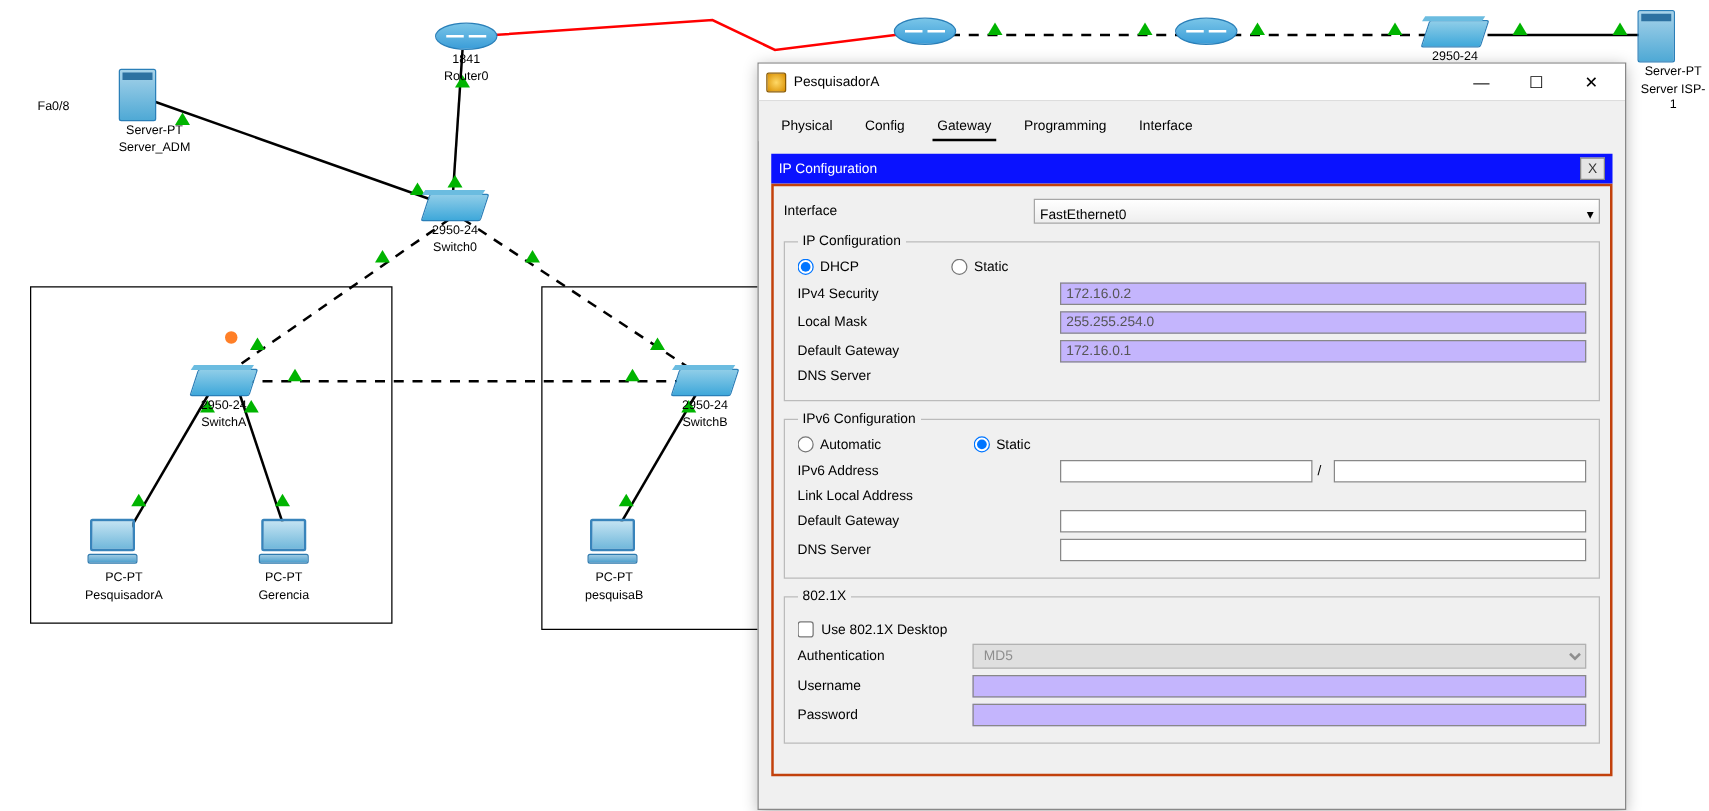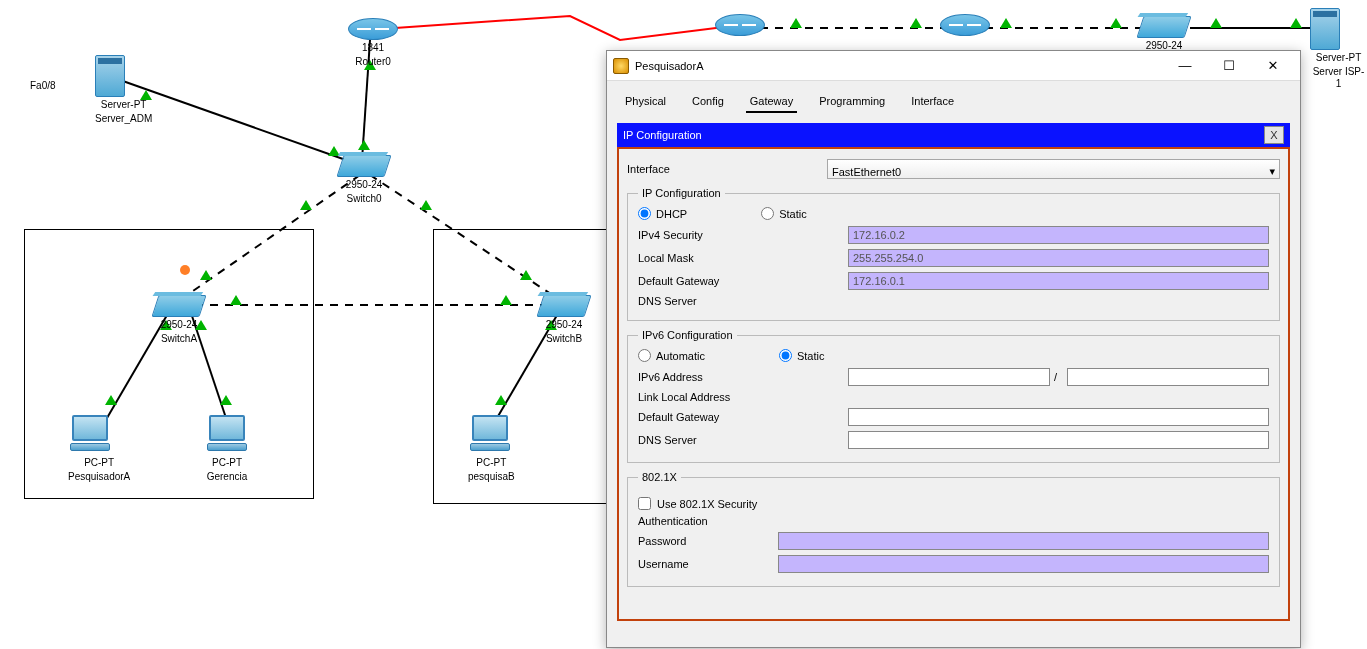--- a/index.html
+++ b/index.html
@@ -269,29 +269,30 @@
       <div class="form-row">
           <div class="fl">DNS Server</div>
           <input type="text" value="" style="">
         </div>
     </fieldset>
 
     <fieldset>
       <legend>802.1X</legend>
       <div class="chk-row">
         <input type="checkbox" style="">
-        <span>Use 802.1X Security</span>
+        <span>Use 802.1X Desktop</span>
       </div>
       <div class="form-row">
           <div class="fl" style="width:140px">Authentication</div>
-      </div>
+        <select class="disabled-sel" disabled=""><option>MD5</option></select>
+      </div>
+      <div class="form-row">
+          <div class="fl" style="width:140px">Username</div>
+          <input type="text" disabled="" style="">
+        </div>
       <div class="form-row">
           <div class="fl" style="width:140px">Password</div>
           <input type="text" disabled="" style="">
         </div>
-      <div class="form-row">
-          <div class="fl" style="width:140px">Username</div>
-          <input type="text" disabled="" style="">
-        </div>
     </fieldset>
 
   </div>
 </div>
 
 </body></html>

